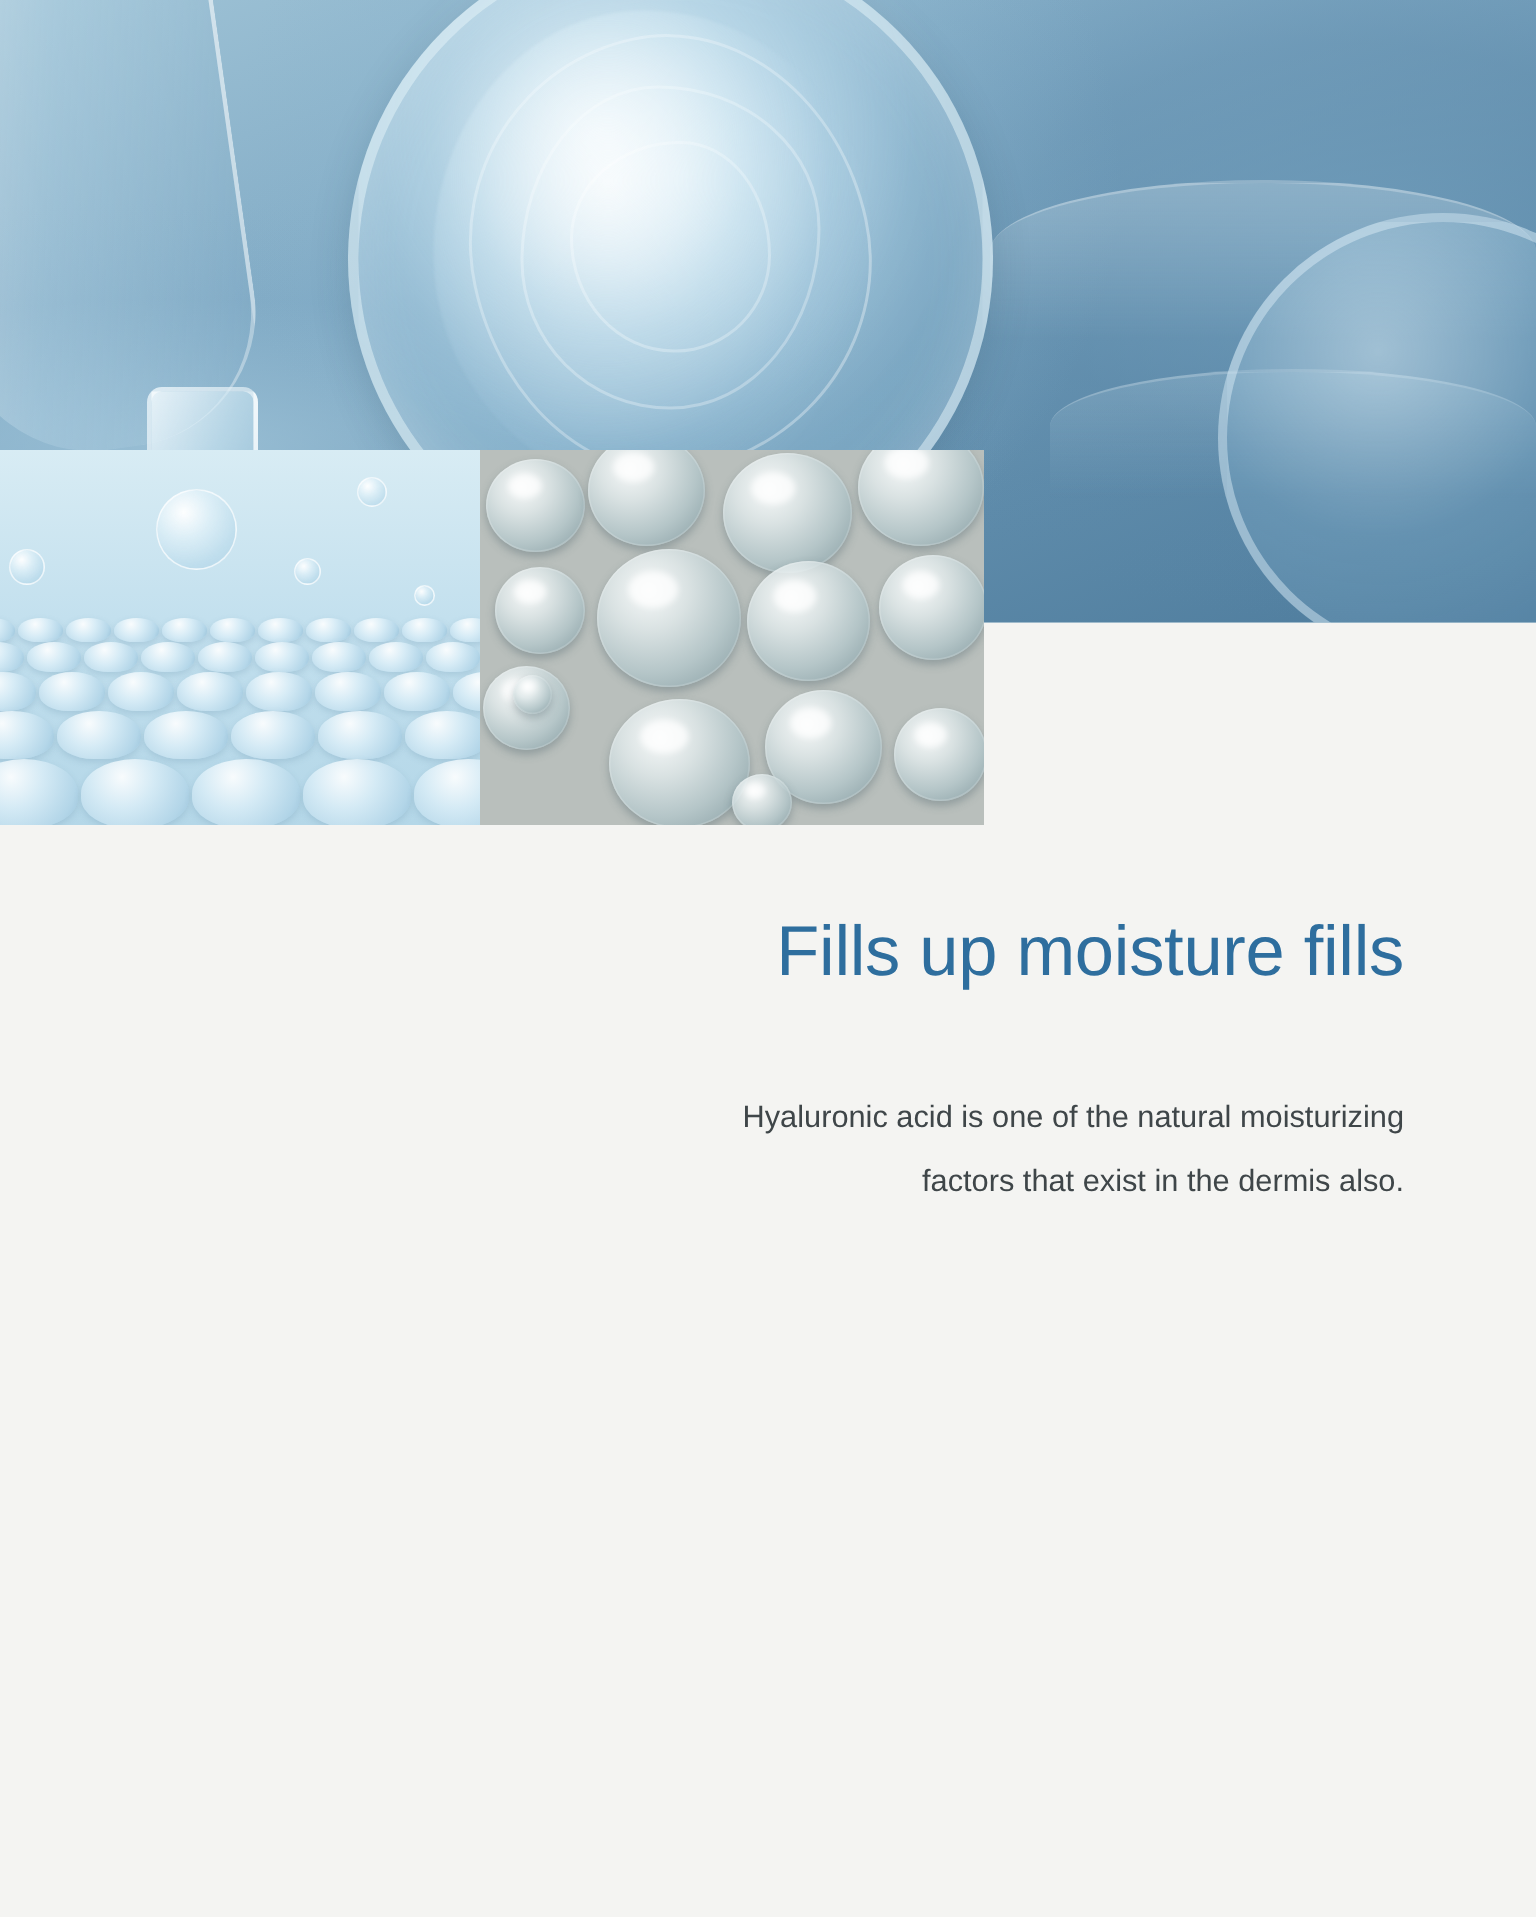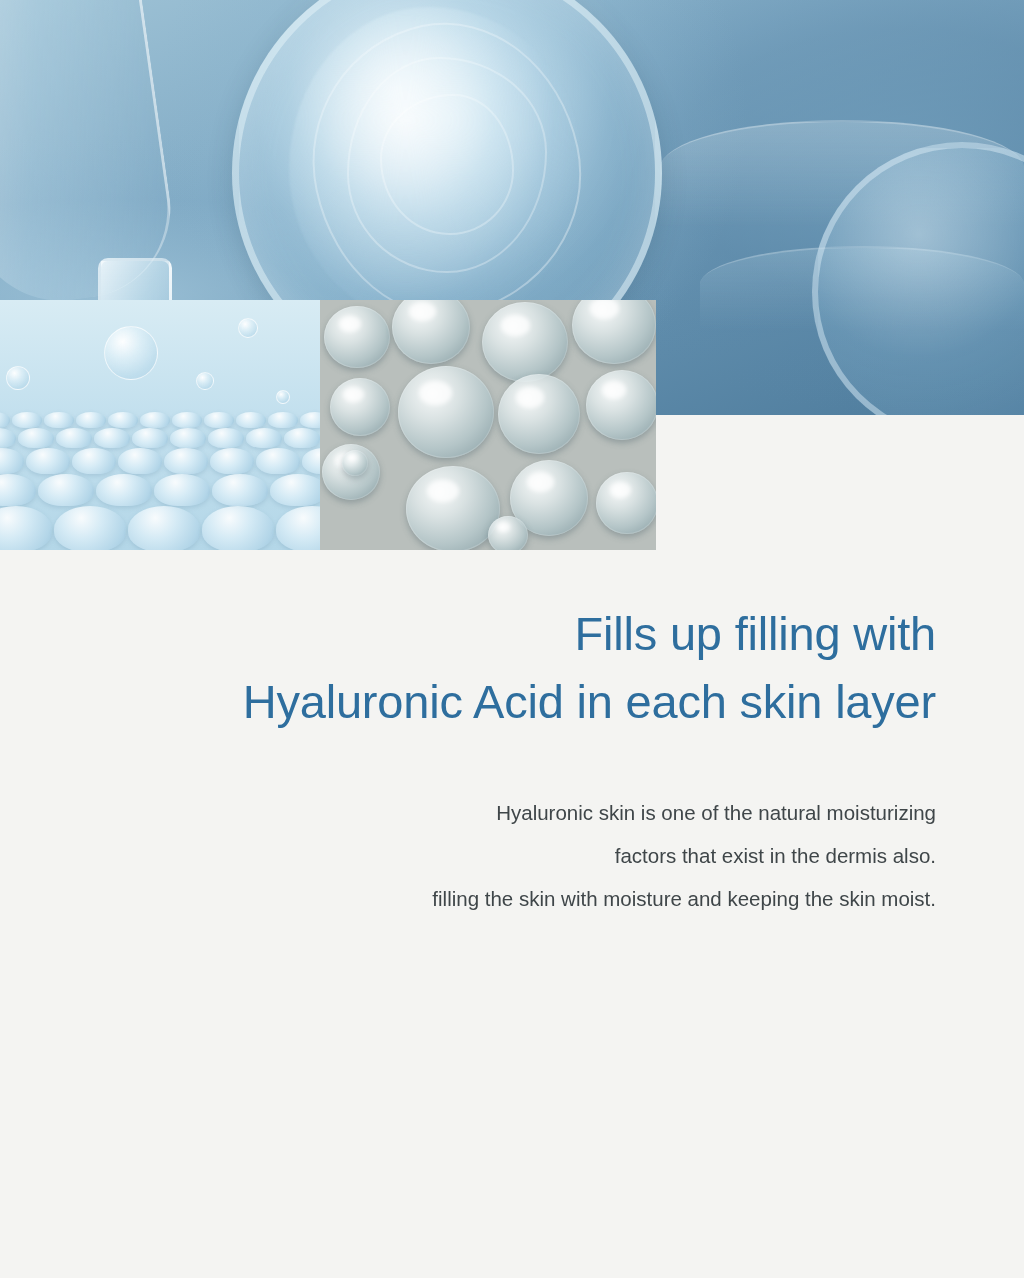--- a/index.html
+++ b/index.html
@@ -278,24 +278,22 @@
     <div class="gel" style="left:22px; top:150px; width:26px; height:26px;"></div>
     <div class="gel" style="left:86px; top:166px; width:94px; height:86px;"></div>
     <div class="gel" style="left:190px;top:160px; width:78px; height:76px;"></div>
     <div class="gel" style="left:276px;top:172px; width:62px; height:62px;"></div>
     <div class="gel" style="left:168px;top:216px; width:40px; height:38px;"></div>
   </div>
 
   <div class="content">
 
     <h1 class="headline">
-      <span class="line">Fills up filling with</span>
-      <span class="line">Hyaluronic Acid in each skin layer</span>
+      <span class="line">Fills up moisture fills</span>
     </h1>
 
     <div class="body-copy">
-      <span class="line">Hyaluronic skin is one of the natural moisturizing</span>
+      <span class="line">Hyaluronic acid is one of the natural moisturizing</span>
       <span class="line">factors that exist in the dermis also.</span>
-      <span class="line">filling the skin with moisture and keeping the skin moist.</span>
     </div>
   </div>
 
 </div>
 
 </body></html>

